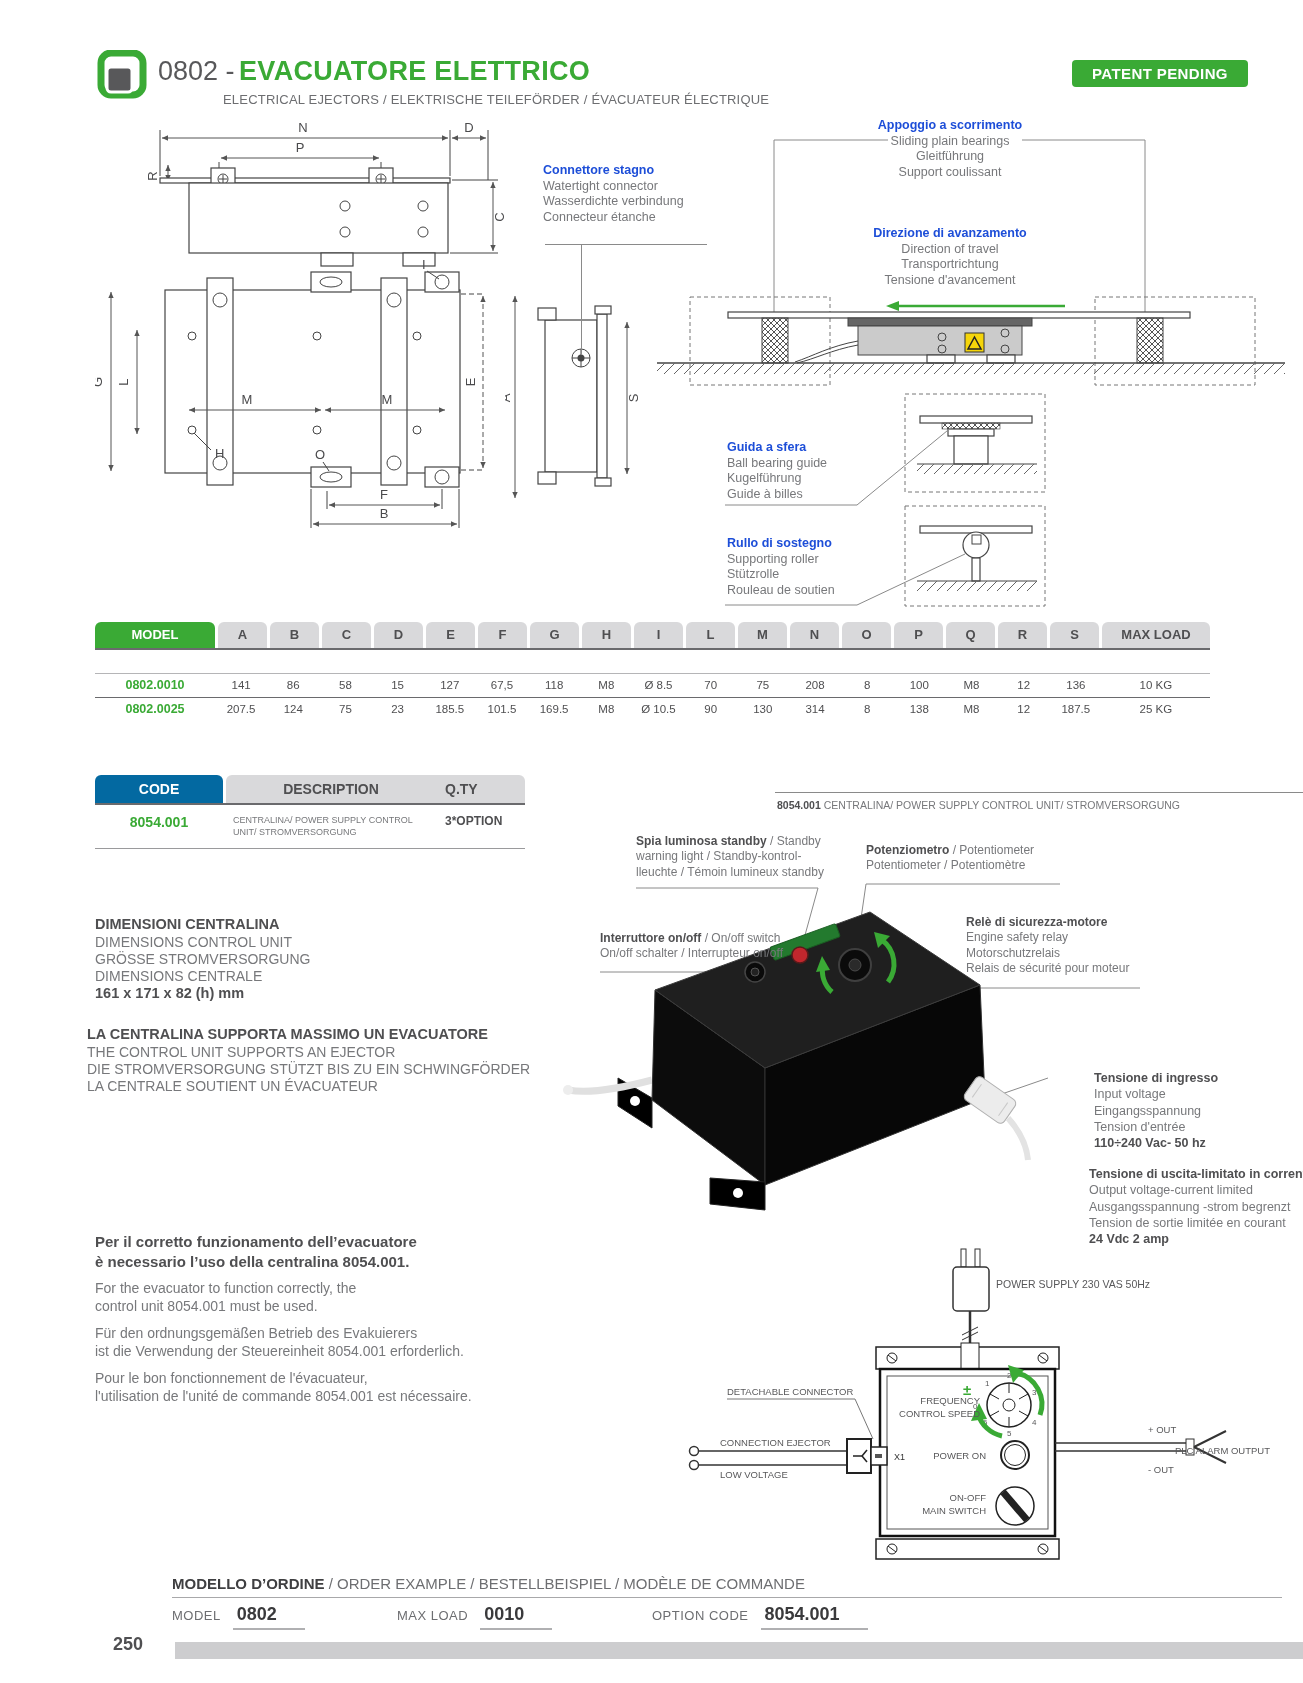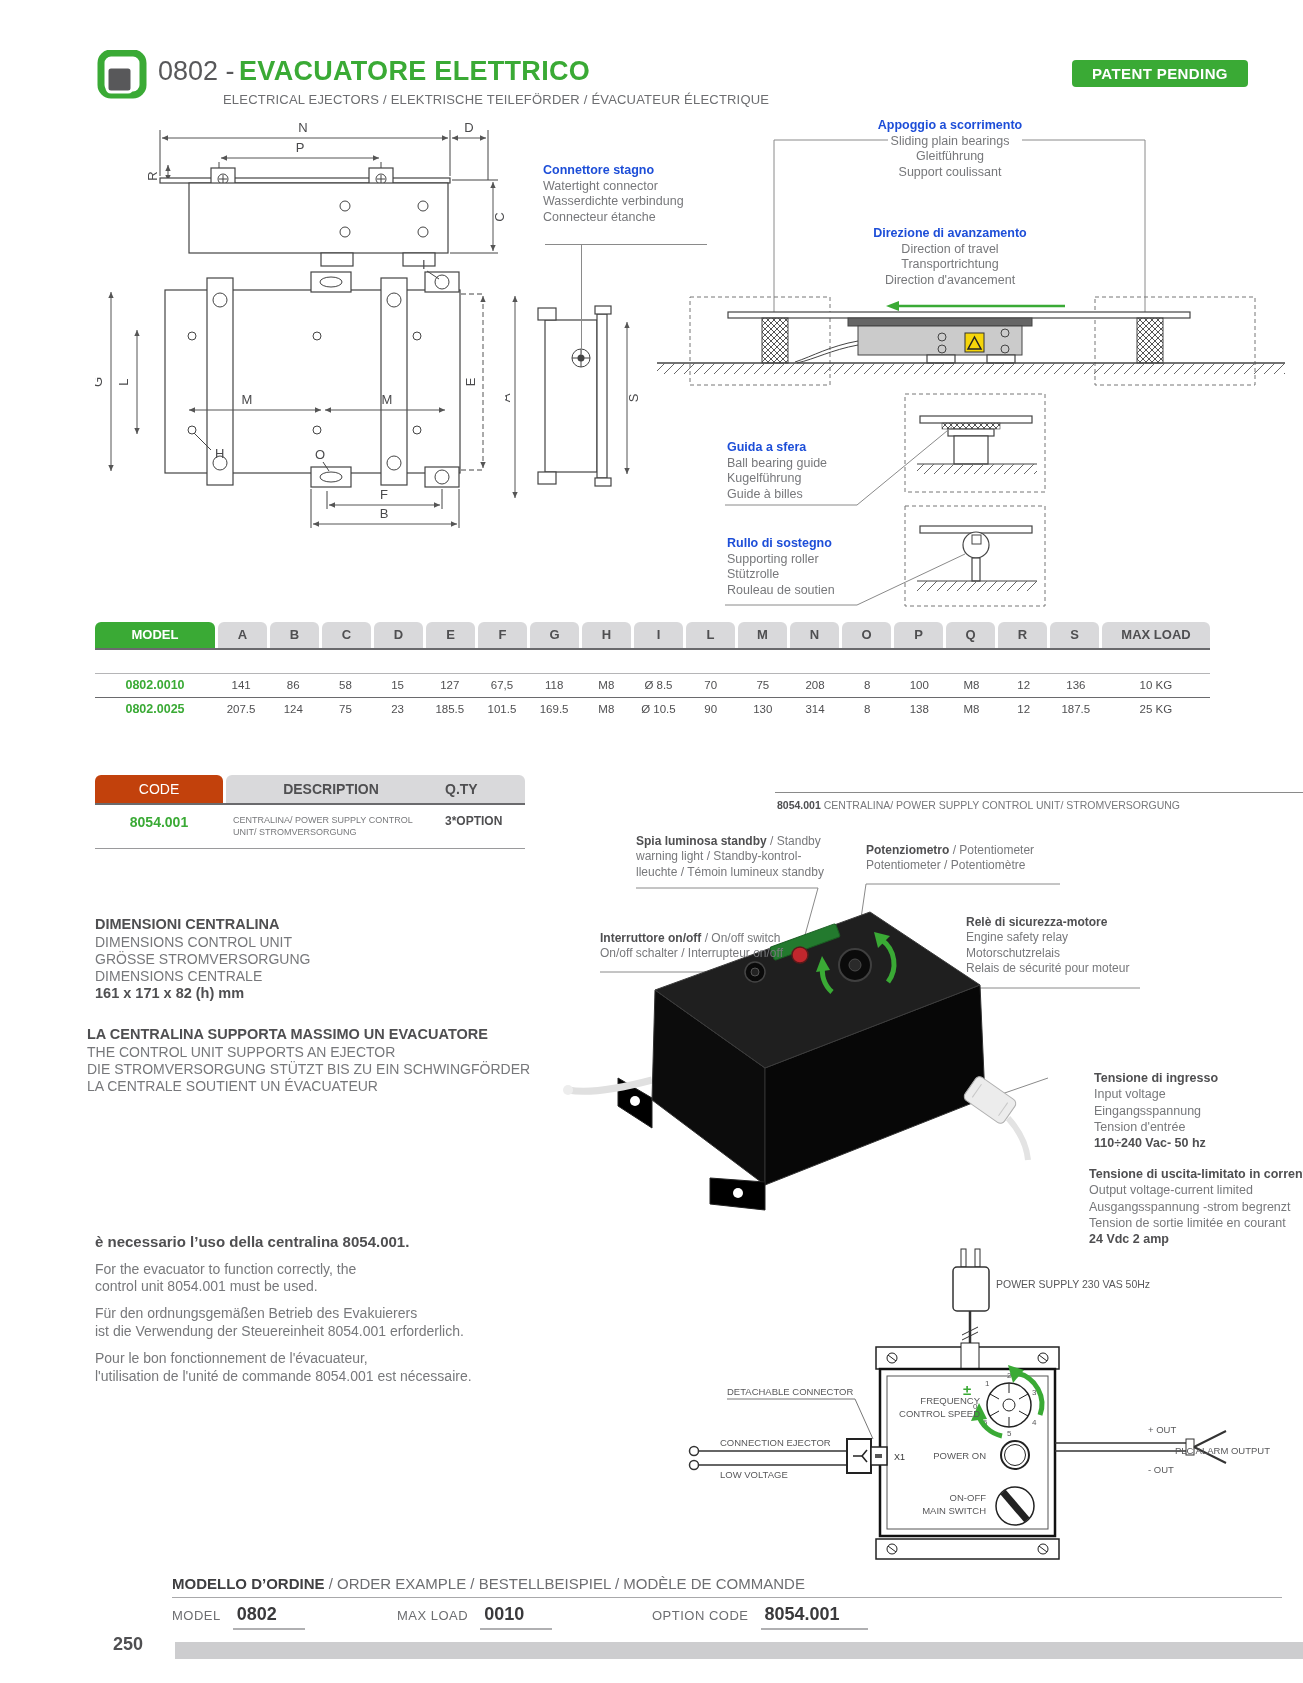--- a/index.html
+++ b/index.html
@@ -31,22 +31,22 @@
   .mt-hmax{flex:0 0 108px;}
   .mt-row{display:flex;height:23px;line-height:23px;}
   .mt-row+.mt-row{border-top:1px solid #b5b5b7;}
   .mt-body{border-bottom:1.5px solid #6a6a6d;}
   .mt-cell{flex:1;text-align:center;color:#4f4f51;margin-top:24px;}
   .mt-model{flex:0 0 120px;color:#3aaa35;font-weight:bold;font-size:12.5px;}
   .mt-max{flex:0 0 108px;}
   
   .ctable{position:absolute;left:95px;top:775px;width:430px;}
   .ct-hdr{display:flex;border-bottom:2px solid #6a6a6d;}
-  .ct-code{flex:0 0 128px;background:#c2410c;color:#fff;border-radius:6px 6px 0 0;height:28px;line-height:28px;
-           text-align:center;font-weight:normal;font-size:14px;}
+  .ct-code{flex:0 0 128px;background:#0369a1;color:#fff;border-radius:6px 6px 0 0;height:28px;line-height:28px;
+           text-align:center;font-weight:bold;font-size:14px;}
   .ct-rest{flex:1;display:flex;margin-left:3px;background:#d9d9db;border-radius:6px 6px 0 0;height:28px;line-height:28px;
            font-weight:bold;font-size:14px;color:#4f4f51;}
   .ct-desc-h{flex:1;text-align:center;}
   .ct-qty-h{flex:0 0 80px;text-align:left;margin-left:9px;}
   .ct-row{display:flex;padding:9px 0 10px 0;border-bottom:1px solid #9a9a9c;}
   .ct-code-v{flex:0 0 128px;text-align:center;color:#3aaa35;font-weight:bold;font-size:14px;}
   .ct-desc-v{flex:1;font-size:9px;color:#77787b;line-height:1.35;padding-left:10px;padding-right:18px;}
   .ct-qty-v{flex:0 0 80px;font-weight:bold;font-size:12px;color:#4f4f51;}
   
   .info-title{font-size:14.5px;font-weight:bold;color:#4f4f51;line-height:1.22;}
@@ -271,21 +271,21 @@
   <div class="note center" style="left:800px;top:118px;width:300px">
     <div class="t">Appoggio a scorrimento</div>
     <div>Sliding plain bearings</div>
     <div>Gleitführung</div>
     <div>Support coulissant</div>
   </div>
   <div class="note center" style="left:800px;top:226px;width:300px">
     <div class="t">Direzione di avanzamento</div>
     <div>Direction of travel</div>
     <div>Transportrichtung</div>
-    <div>Direction d'avancement</div>
+    <div>Tensione d'avancement</div>
   </div>
   <div class="note" style="left:727px;top:440px;width:175px">
     <div class="t">Guida a sfera</div>
     <div>Ball bearing guide</div>
     <div>Kugelführung</div>
     <div>Guide à billes</div>
   </div>
   <div class="note" style="left:727px;top:536px;width:180px">
     <div class="t">Rullo di sostegno</div>
     <div>Supporting roller</div>
@@ -461,20 +461,21 @@
     <div class="info-line">DIMENSIONS CENTRALE</div>
     <div class="info-title">161 x 171 x 82 (h) mm</div>
   </div>
   <div class="abs" style="left:87px;top:1026px">
     <div class="info-title">LA CENTRALINA SUPPORTA MASSIMO UN EVACUATORE</div>
     <div class="info-line">THE CONTROL UNIT SUPPORTS AN EJECTOR</div>
     <div class="info-line">DIE STROMVERSORGUNG STÜTZT BIS ZU EIN SCHWINGFÖRDER</div>
     <div class="info-line">LA CENTRALE SOUTIENT UN ÉVACUATEUR</div>
   </div>
   <div class="abs" style="left:95px;top:1232px;width:470px">
+    <div class="req-bold">Per il corretto funzionamento dell’evacuatore</div>
     <div class="req-bold">è necessario l’uso della centralina 8054.001.</div>
     <div class="req-par">
       <div>For the evacuator to function correctly, the</div>
       <div>control unit 8054.001 must be used.</div>
     </div>
     <div class="req-par">
       <div>Für den ordnungsgemäßen Betrieb des Evakuierers</div>
       <div>ist die Verwendung der Steuereinheit 8054.001 erforderlich.</div>
     </div>
     <div class="req-par">

